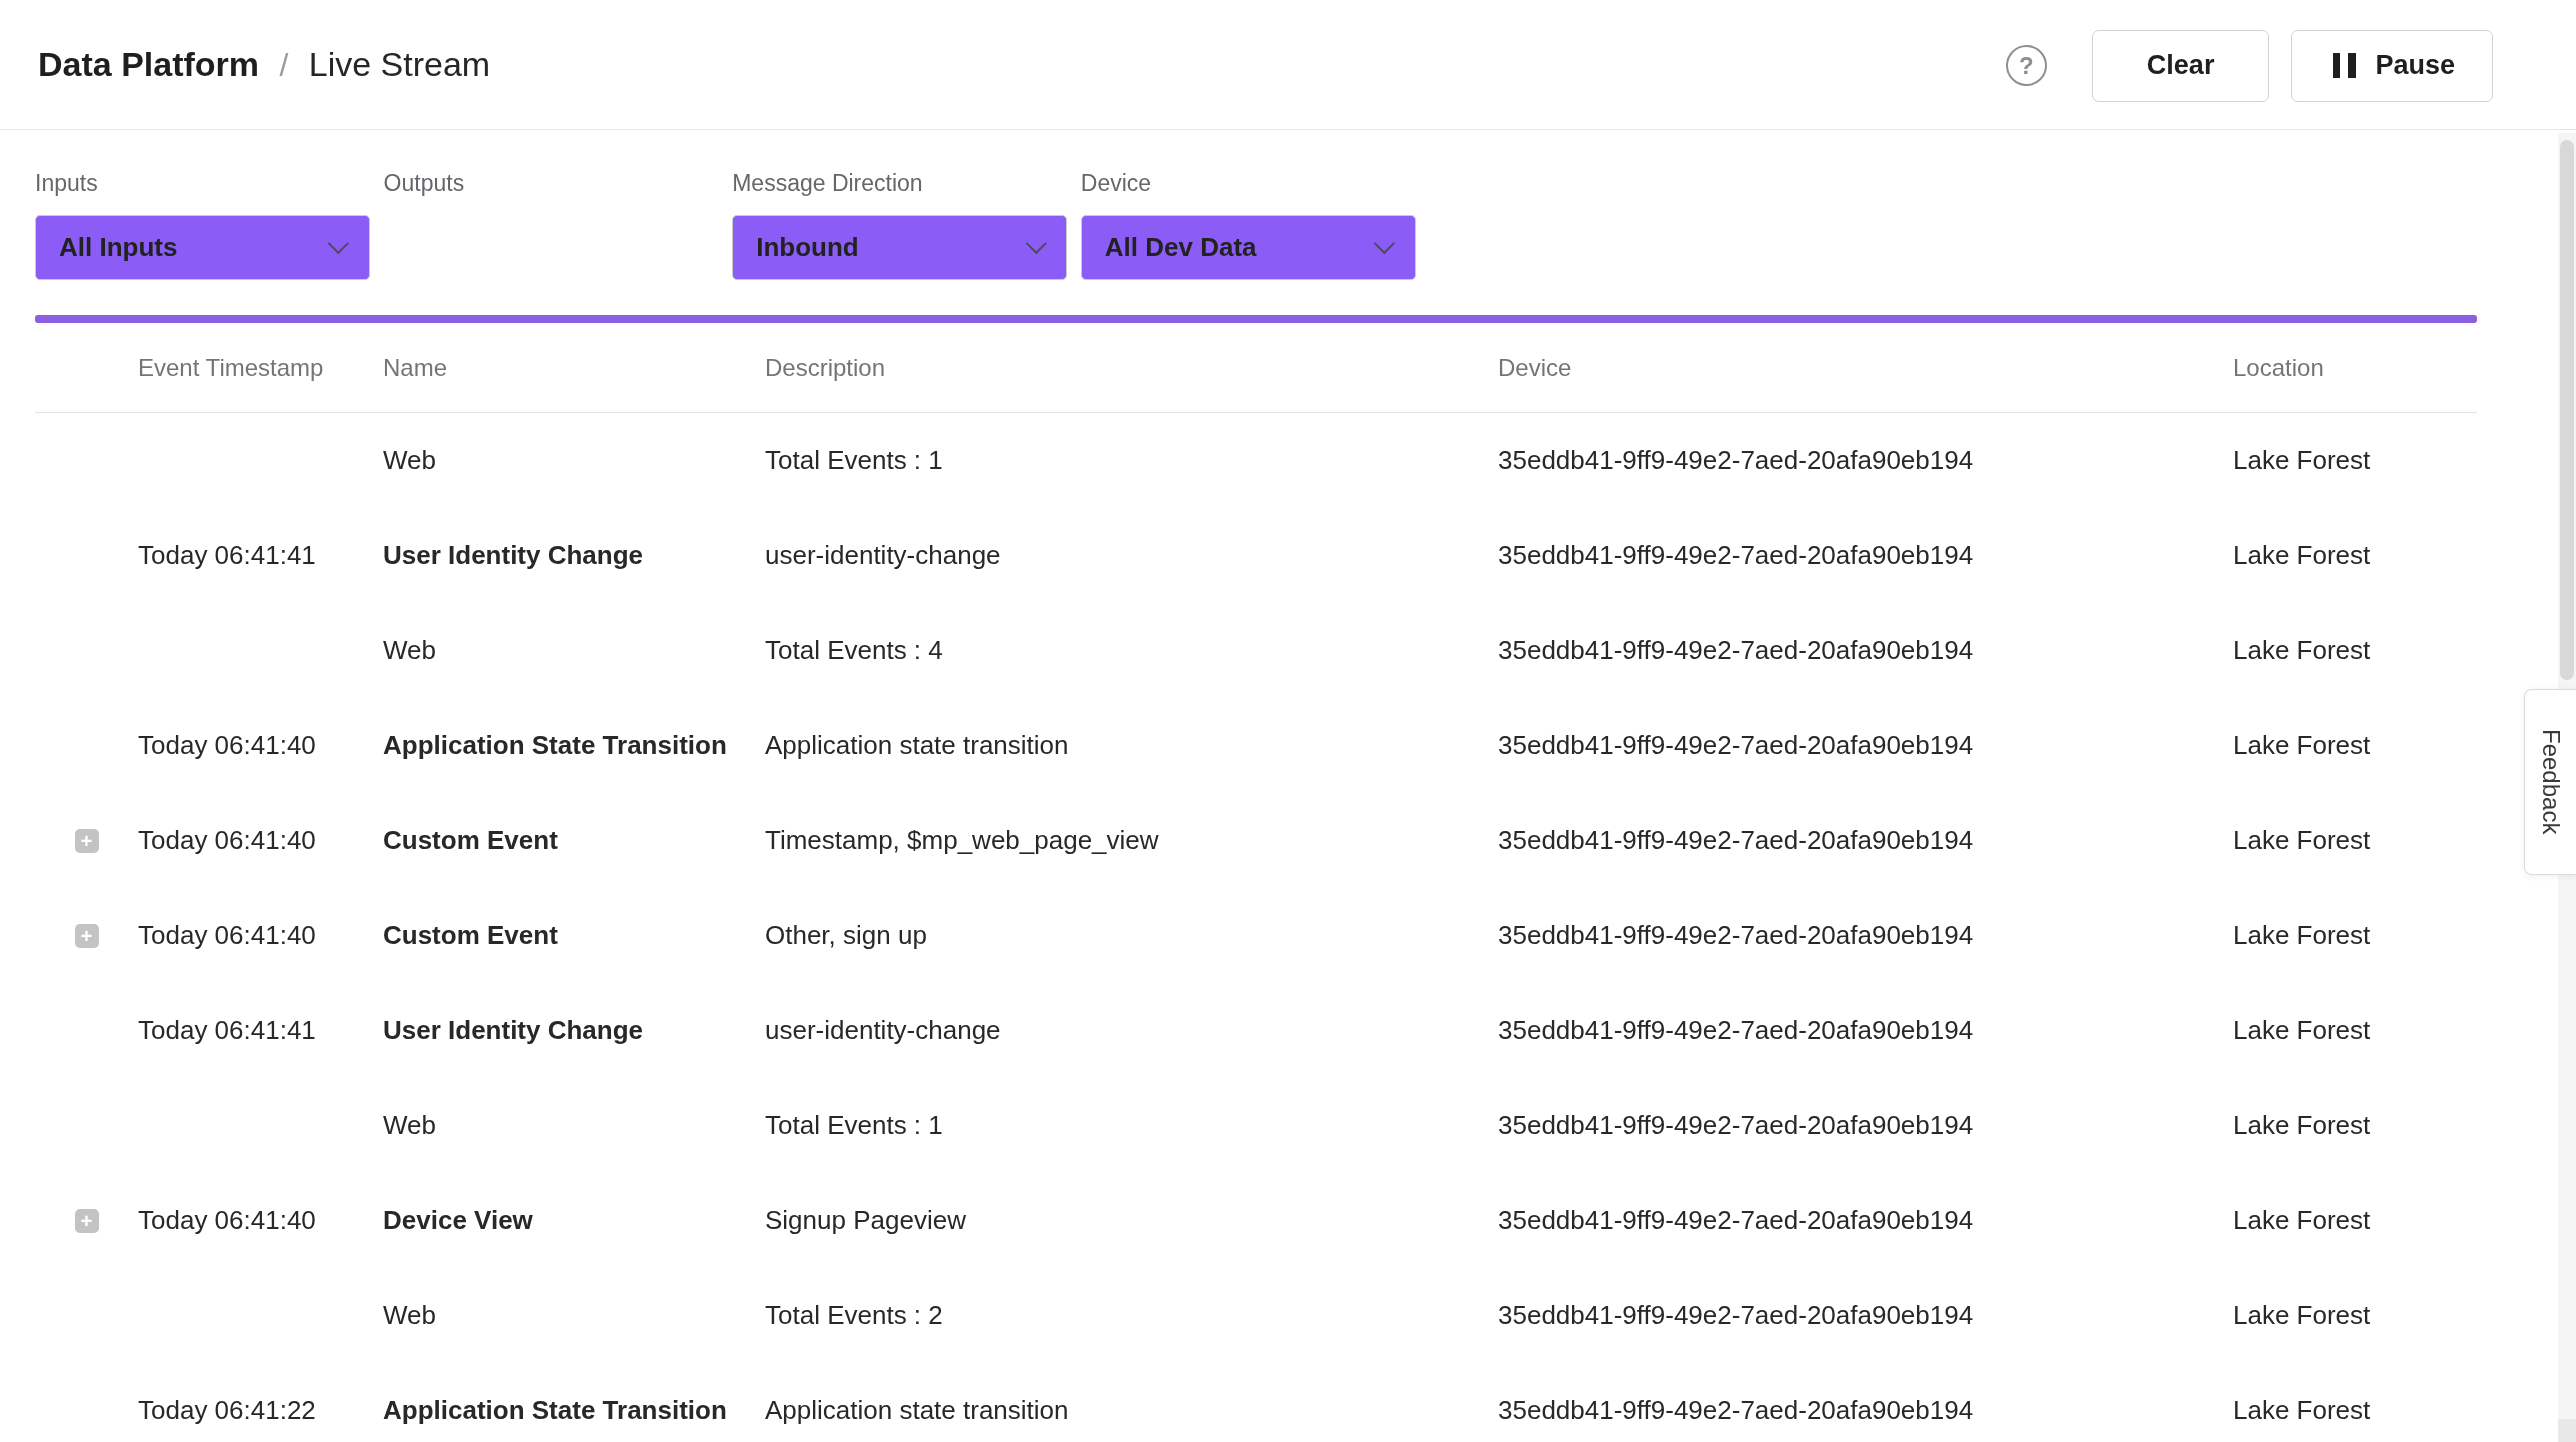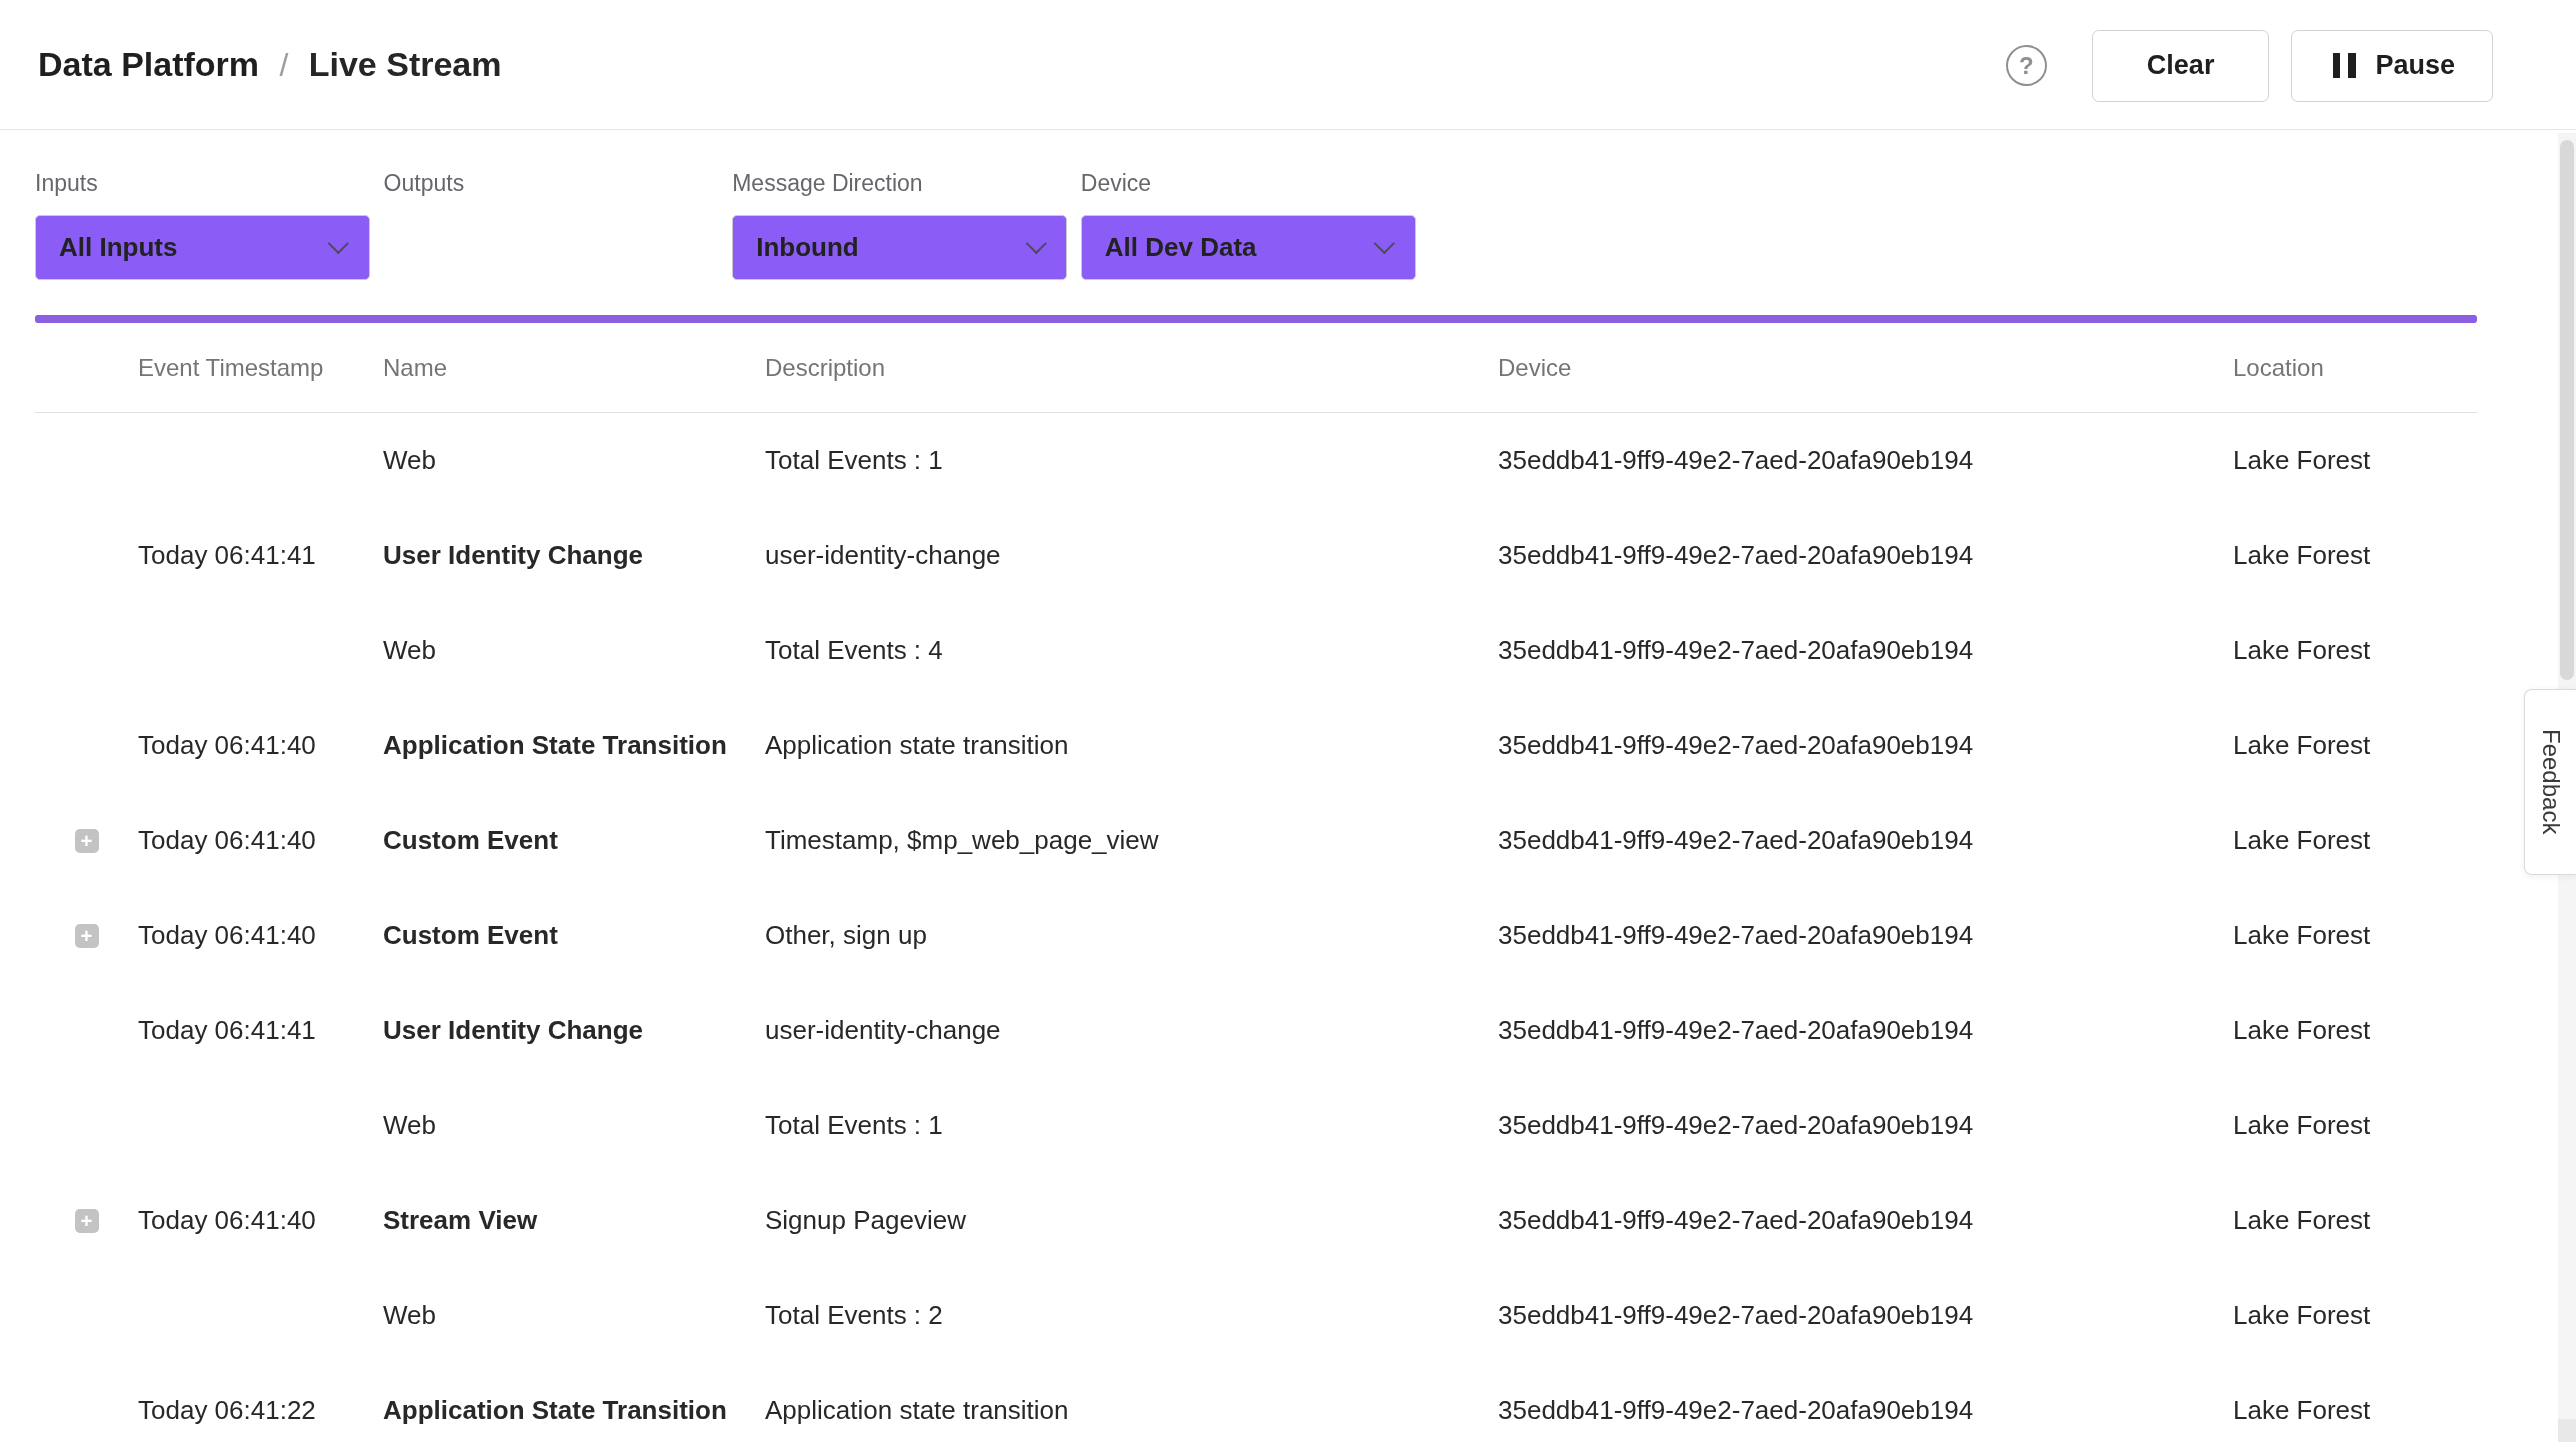--- a/index.html
+++ b/index.html
@@ -5,21 +5,21 @@
   * { margin: 0; padding: 0; box-sizing: border-box; }
   html, body { width: 2576px; height: 1442px; overflow: hidden; background: #ffffff;
     font-family: "Liberation Sans", sans-serif; color: #252525; }
 
   
   .topbar { height: 130px; display: flex; align-items: center; padding-left: 38px;
     border-bottom: 1.9px solid #e6e6e6; position: relative; }
   .breadcrumb { display: flex; align-items: baseline; }
   .crumb-root { font-size: 34px; font-weight: 700; color: #1f1f1f; cursor: pointer; }
   .crumb-sep { font-size: 32px; color: #9c9c9c; font-weight: 300; margin: 0 20.4px; }
-  .crumb-current { font-size: 34px; font-weight: 700; color: #262626; }
+  .crumb-current { font-size: 34px; font-weight: 400; color: #262626; }
   .topbar-actions { position: absolute; right: 83px; top: 0; height: 131px;
     display: flex; align-items: center; }
   .help-circle { width: 41px; height: 41px; border: 2.9px solid #8f8f8f; border-radius: 50%;
     color: #8f8f8f; font-size: 24px; font-weight: 700; display: flex; align-items: center;
     justify-content: center; margin-right: 45px; cursor: pointer; }
   .btn { height: 72px; background: #ffffff; border: 1.9px solid #d2d2d2; border-radius: 6.8px;
     font-family: "Liberation Sans", sans-serif; font-size: 27px; font-weight: 700;
     color: #1f1f1f; display: flex; align-items: center; justify-content: center;
     cursor: pointer; }
   .btn-clear { padding: 0 54px; margin-right: 21.4px; }
@@ -209,21 +209,21 @@
     <div class="td name">Web</div>
     <div class="td">Total Events : 1</div>
     <div class="td">35eddb41-9ff9-49e2-7aed-20afa90eb194</div>
     <div class="td">Lake Forest</div>
   </div>
       <div class="trow">
     <div class="expand-cell">
       <div class="expand-btn">+</div>
     </div>
     <div class="td">Today 06:41:40</div>
-    <div class="td name bold">Stream View</div>
+    <div class="td name bold">Device View</div>
     <div class="td">Signup Pageview</div>
     <div class="td">35eddb41-9ff9-49e2-7aed-20afa90eb194</div>
     <div class="td">Lake Forest</div>
   </div>
       <div class="trow">
     <div class="expand-cell">
       <div class="expand-btn" style="visibility: hidden;">+</div>
     </div>
     <div class="td"></div>
     <div class="td name">Web</div>

